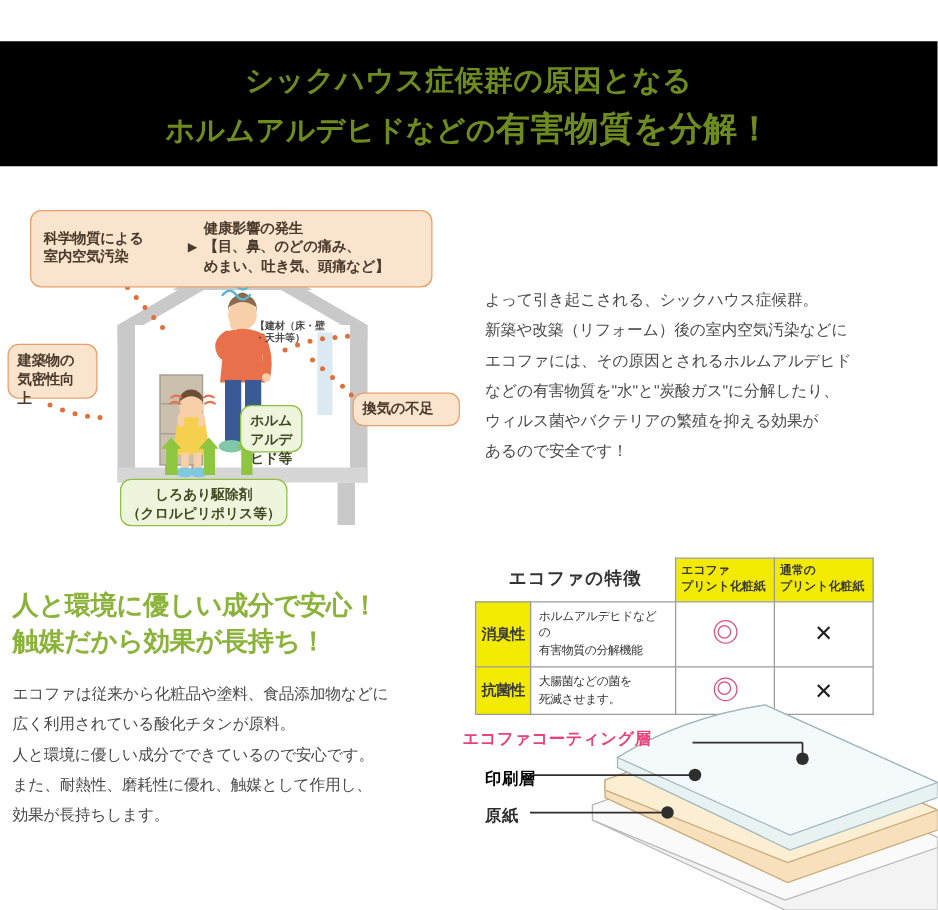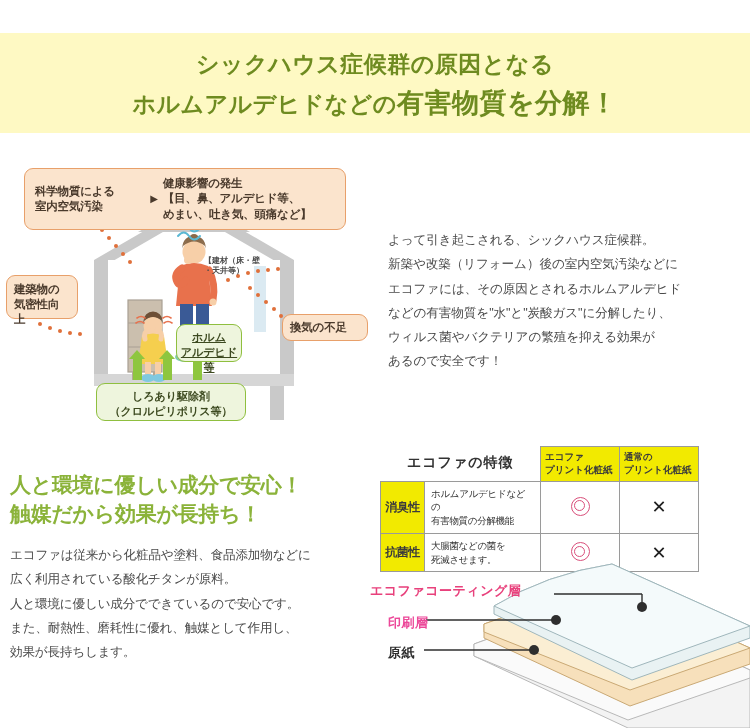--- a/index.html
+++ b/index.html
@@ -14,21 +14,21 @@
     overflow: hidden;
     font-family: "Liberation Sans", "DejaVu Sans", sans-serif;
     color: #3c3c3c;
   }
 
   
   .header-band {
     position: absolute;
     left: 0; top: 33px;
     width: 750px; height: 100px;
-    background: #fef9c3;
+    background: #000000;
   }
   .header-band .hl {
     position: absolute;
     left: 0; width: 750px;
     text-align: center;
     color: #6e8b20;
     font-weight: bold;
     letter-spacing: 0.5px;
   }
   .header-band .hl1 { top: 16px; font-size: 23px; }
@@ -90,28 +90,27 @@
     background: #eef5dd;
     border: 1.5px solid #8fbf3f;
     border-radius: 9px;
     color: #3d4a20;
     font-weight: bold;
     text-align: center;
     line-height: 1.35;
     font-size: 11px;
   }
   .gb-form {
-    left: 168px; top: 164px;
-    width: 66px; height: 38px;
+    left: 184px; top: 164px;
+    width: 50px; height: 38px;
     padding: 5px 2px;
-    text-decoration: underline;
   }
   .gb-ant {
     left: 88px; top: 223px;
-    width: 150px; height: 38px;
+    width: 134px; height: 38px;
     padding: 5px 2px;
   }
 
   .dots { position: absolute; }
   .dot {
     position: absolute;
     width: 4px; height: 4px;
     border-radius: 50%;
     background: #e0703a;
   }
@@ -256,21 +255,21 @@
   }
   .layers svg { display: block; }
   .lay-label {
     position: absolute;
     font-size: 13px;
     font-weight: bold;
     letter-spacing: 0.5px;
     white-space: nowrap;
   }
   .lab-coat { left: 4px;  top: 30px;  color: #e8417c; }
-  .lab-print{ left: 22px; top: 62px;  color: #ec4899; }
+  .lab-print{ left: 22px; top: 62px;  color: #000000; }
   .lab-base { left: 22px; top: 92px;  color: #2e2e2e; }
 </style>
 </head>
 <body>
 
 <div class="header-band">
   <div class="hl hl1">シックハウス症候群の原因となる</div>
   <div class="hl hl2">
     <span>ホルムアルデヒドなどの</span><span class="strong">有害物質</span><span class="strong">を分解！</span>
   </div>
@@ -388,21 +387,21 @@
 
   <div class="callout co-top">
     <div class="inner">
       <div class="c1">
         <div>科学物質による</div>
         <div>室内空気汚染</div>
       </div>
       <div class="arrow">▶</div>
       <div class="c2">
         <div>健康影響の発生</div>
-        <div>【目、鼻、アルデヒド等、</div>
+        <div>【目、鼻、のどの痛み、</div>
         <div>めまい、吐き気、頭痛など】</div>
       </div>
     </div>
   </div>
 
   <div class="callout co-left">
     <div>建築物の</div>
     <div>気密性向上</div>
   </div>
 

